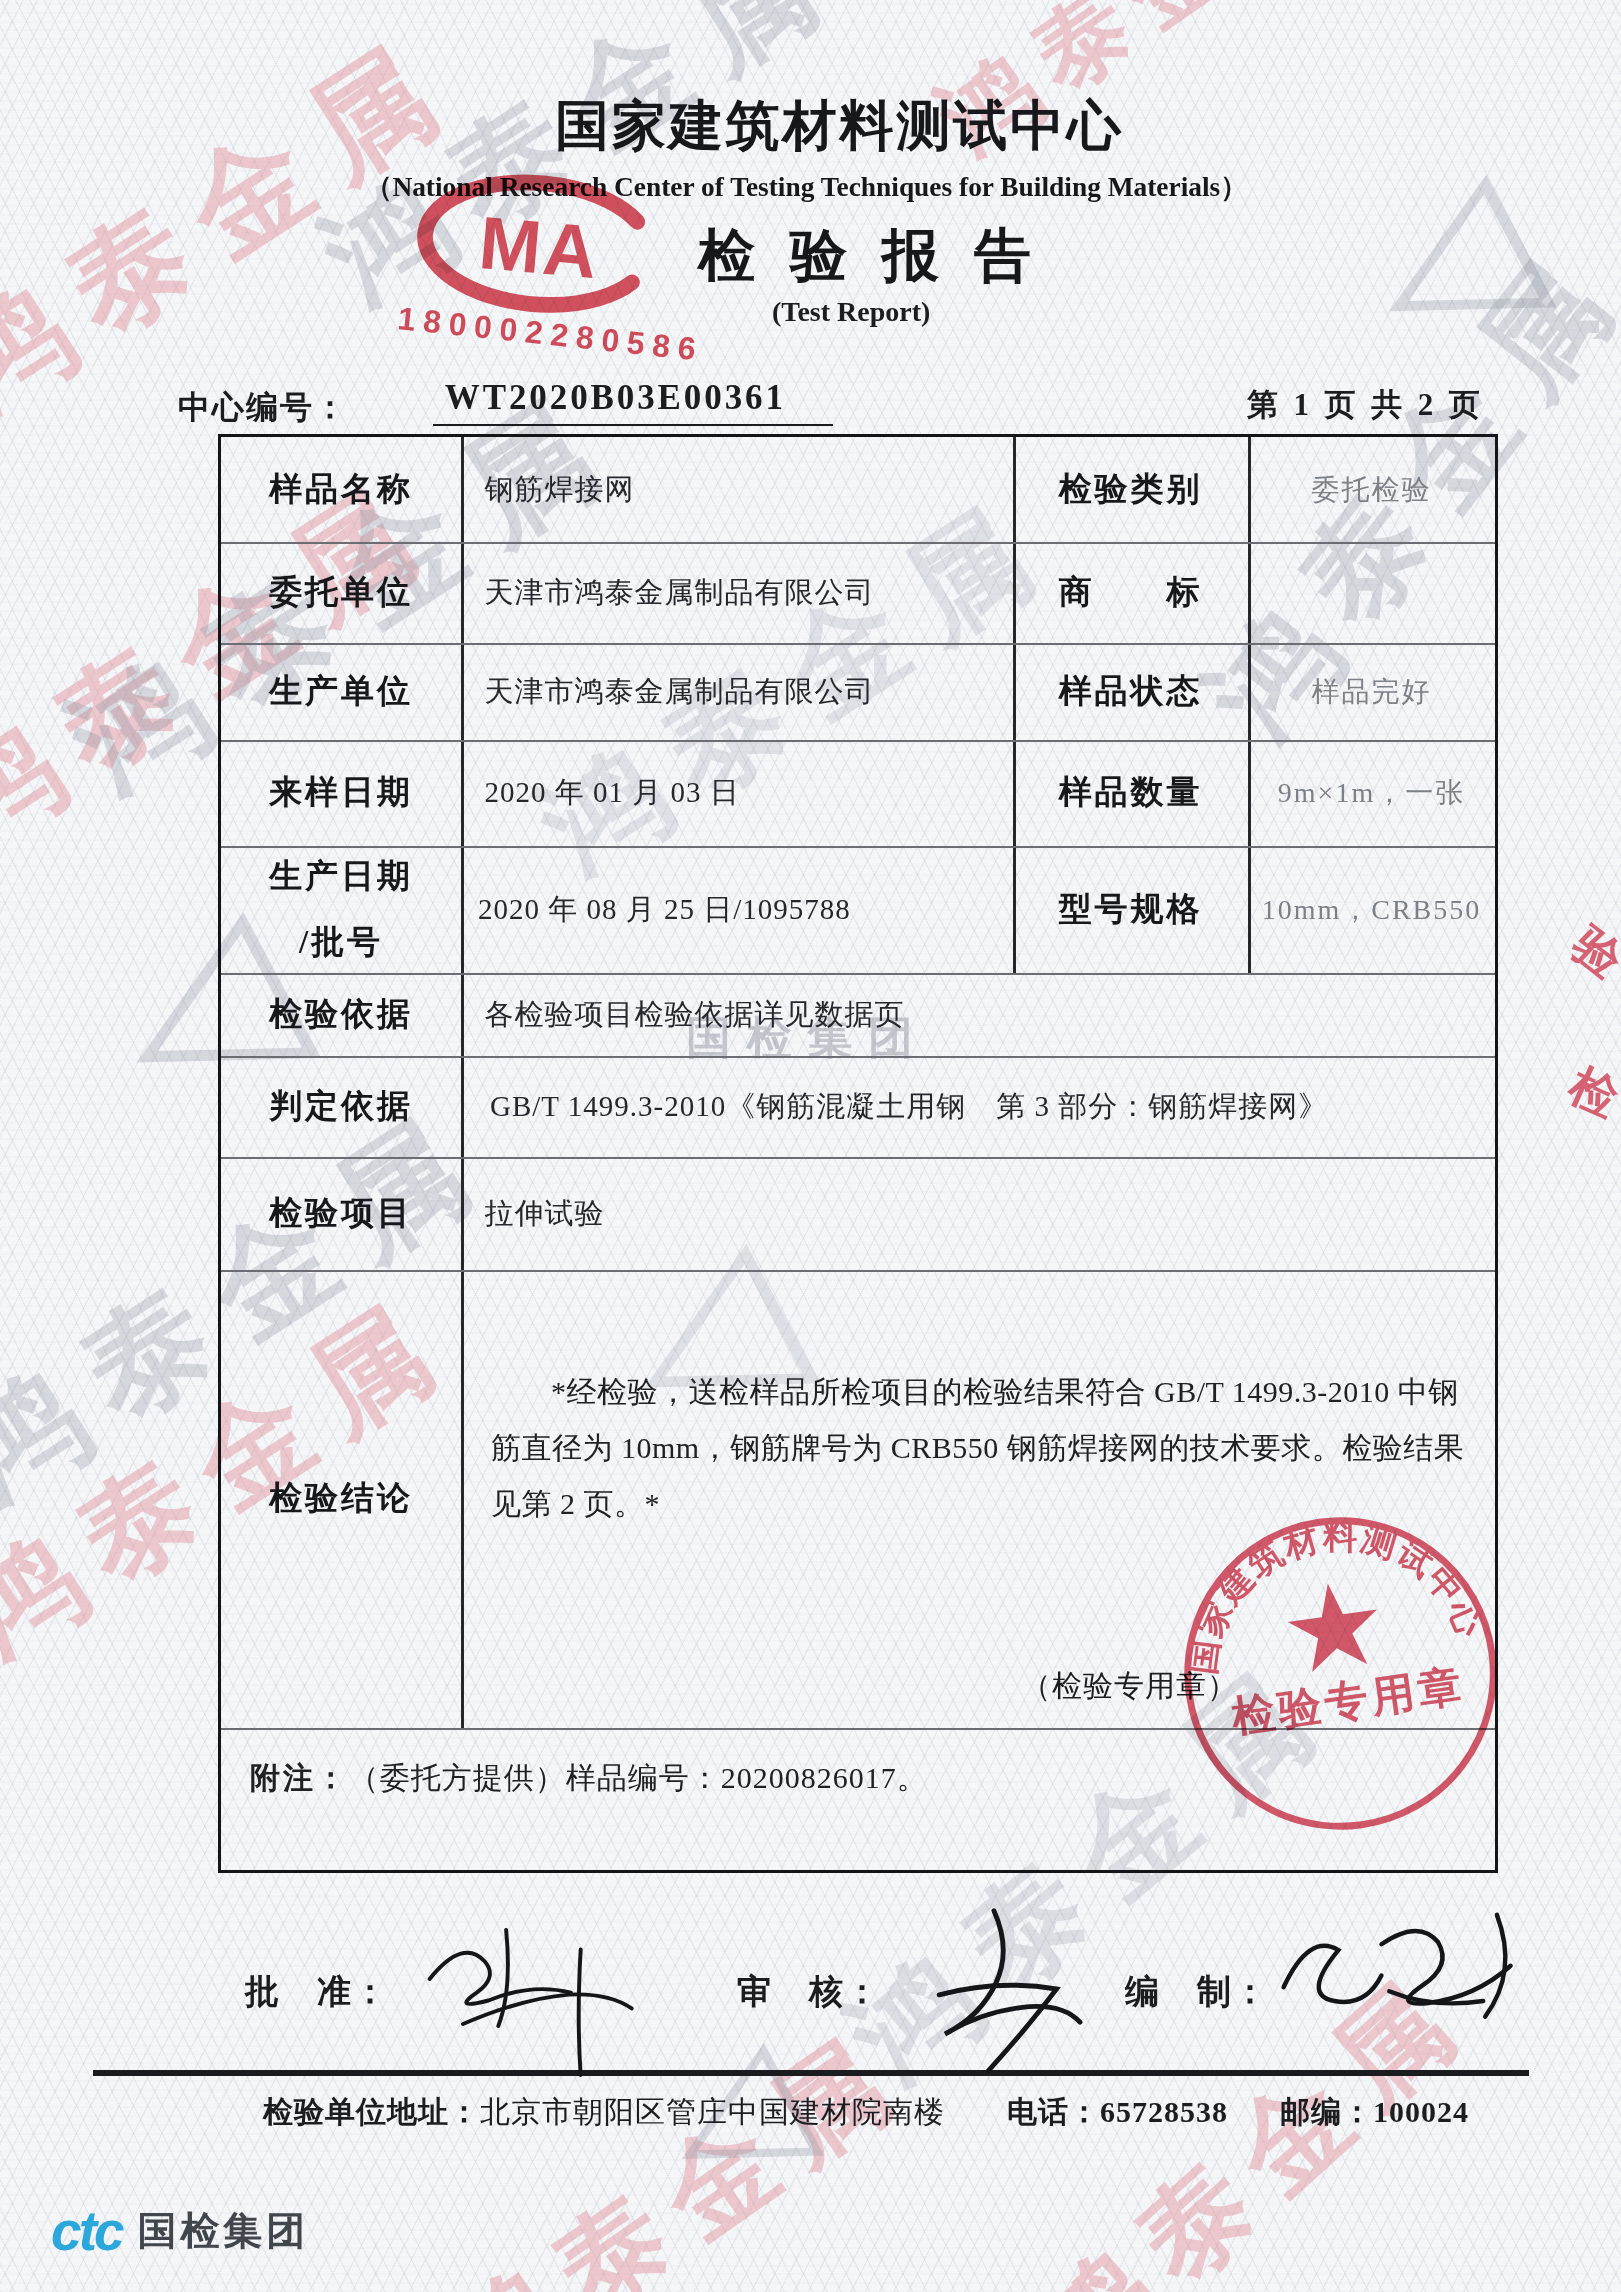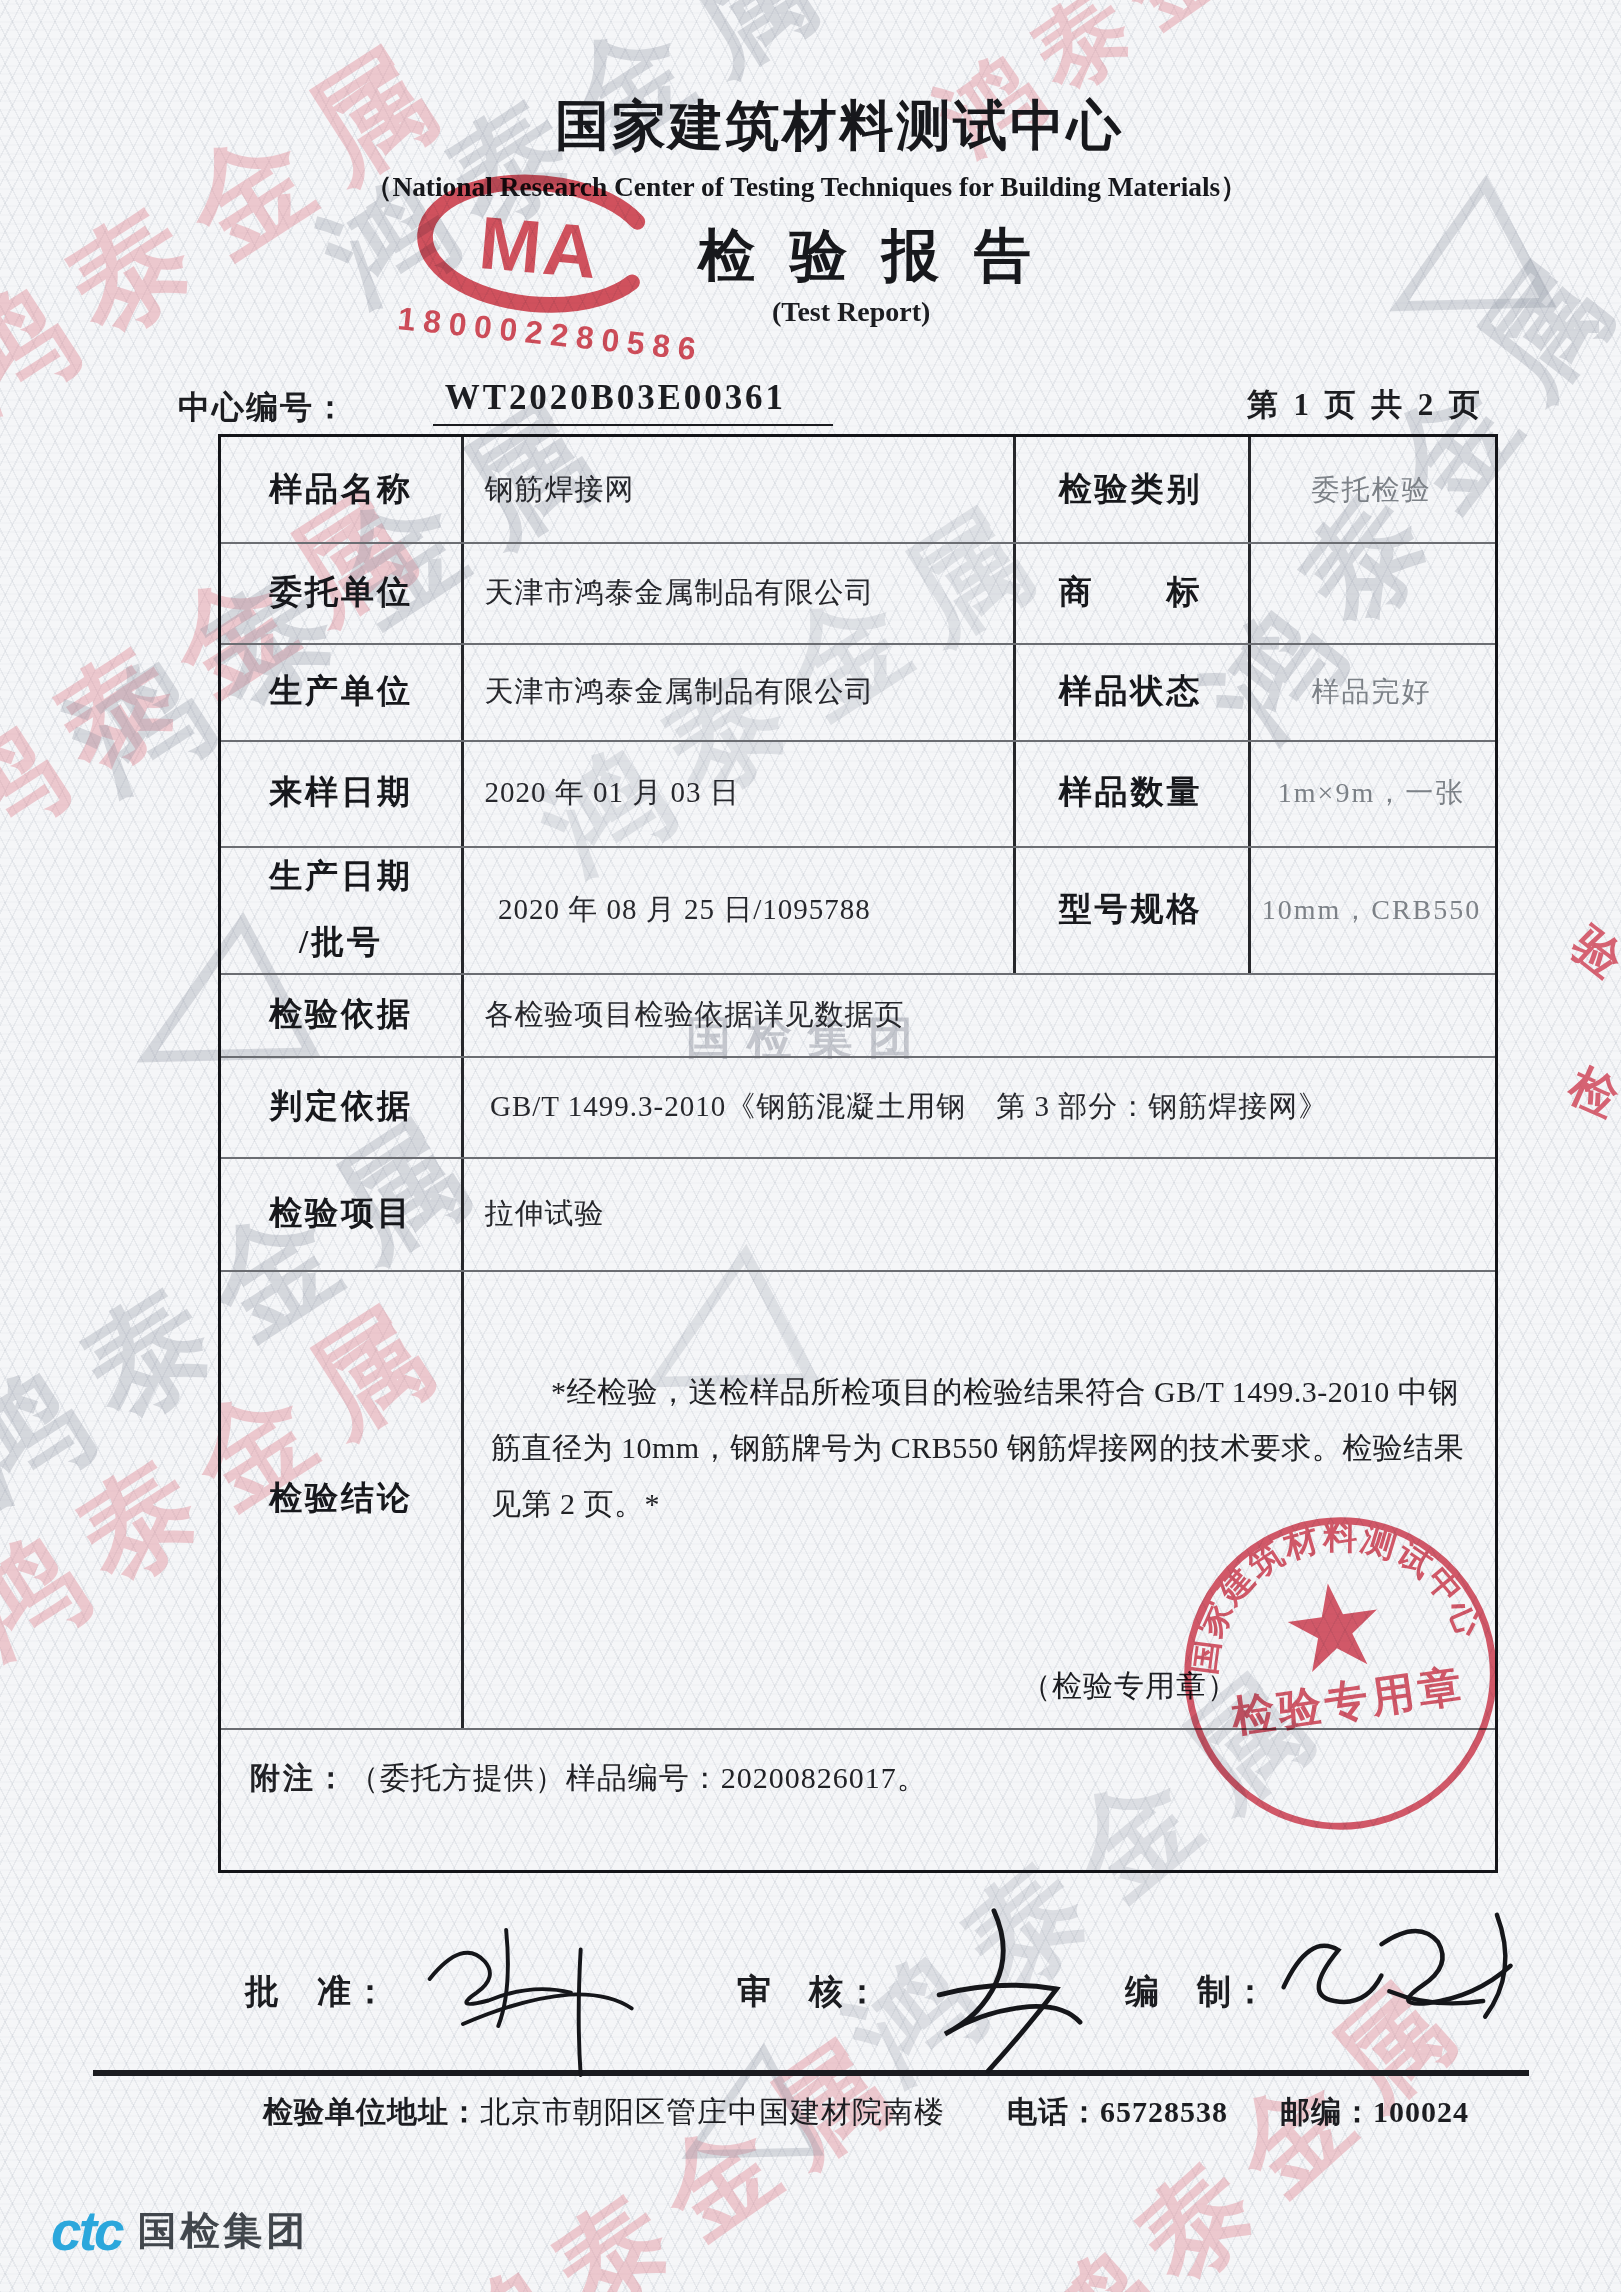--- a/index.html
+++ b/index.html
@@ -157,28 +157,28 @@
     <div class="cell c-center" style="left:0;top:303px;width:240px;height:106px;">
         <span class="lbl">来样日期</span>
       </div>
     <div class="cell" style="left:240px;top:303px;width:552px;height:106px;padding-left:23.5px;">
         <span class="val">2020 年 01 月 03 日</span>
       </div>
     <div class="cell c-center" style="left:792px;top:303px;width:235px;height:106px;">
         <span class="lbl">样品数量</span>
       </div>
     <div class="cell c-center" style="left:1027px;top:303px;width:247px;height:106px;">
-        <span class="val2">1m×9m，一张</span>
+        <span class="val2">9m×1m，一张</span>
       </div>
 
     <div class="cell c-center" style="left:0;top:409px;width:240px;height:127px;flex-direction:column;justify-content:center;gap:24px;">
       <span class="lbl">生产日期</span>
       <span class="lbl">/批号</span>
     </div>
-    <div class="cell" style="left:240px;top:409px;width:552px;height:127px;padding-left:37px;">
+    <div class="cell" style="left:240px;top:409px;width:552px;height:127px;padding-left:17px;">
         <span class="val">2020 年 08 月 25 日/1095788</span>
       </div>
     <div class="cell c-center" style="left:792px;top:409px;width:235px;height:127px;">
         <span class="lbl">型号规格</span>
       </div>
     <div class="cell c-center" style="left:1027px;top:409px;width:247px;height:127px;">
         <span class="val2">10mm，CRB550</span>
       </div>
 
     <div class="cell c-center" style="left:0;top:536px;width:240px;height:83px;">

